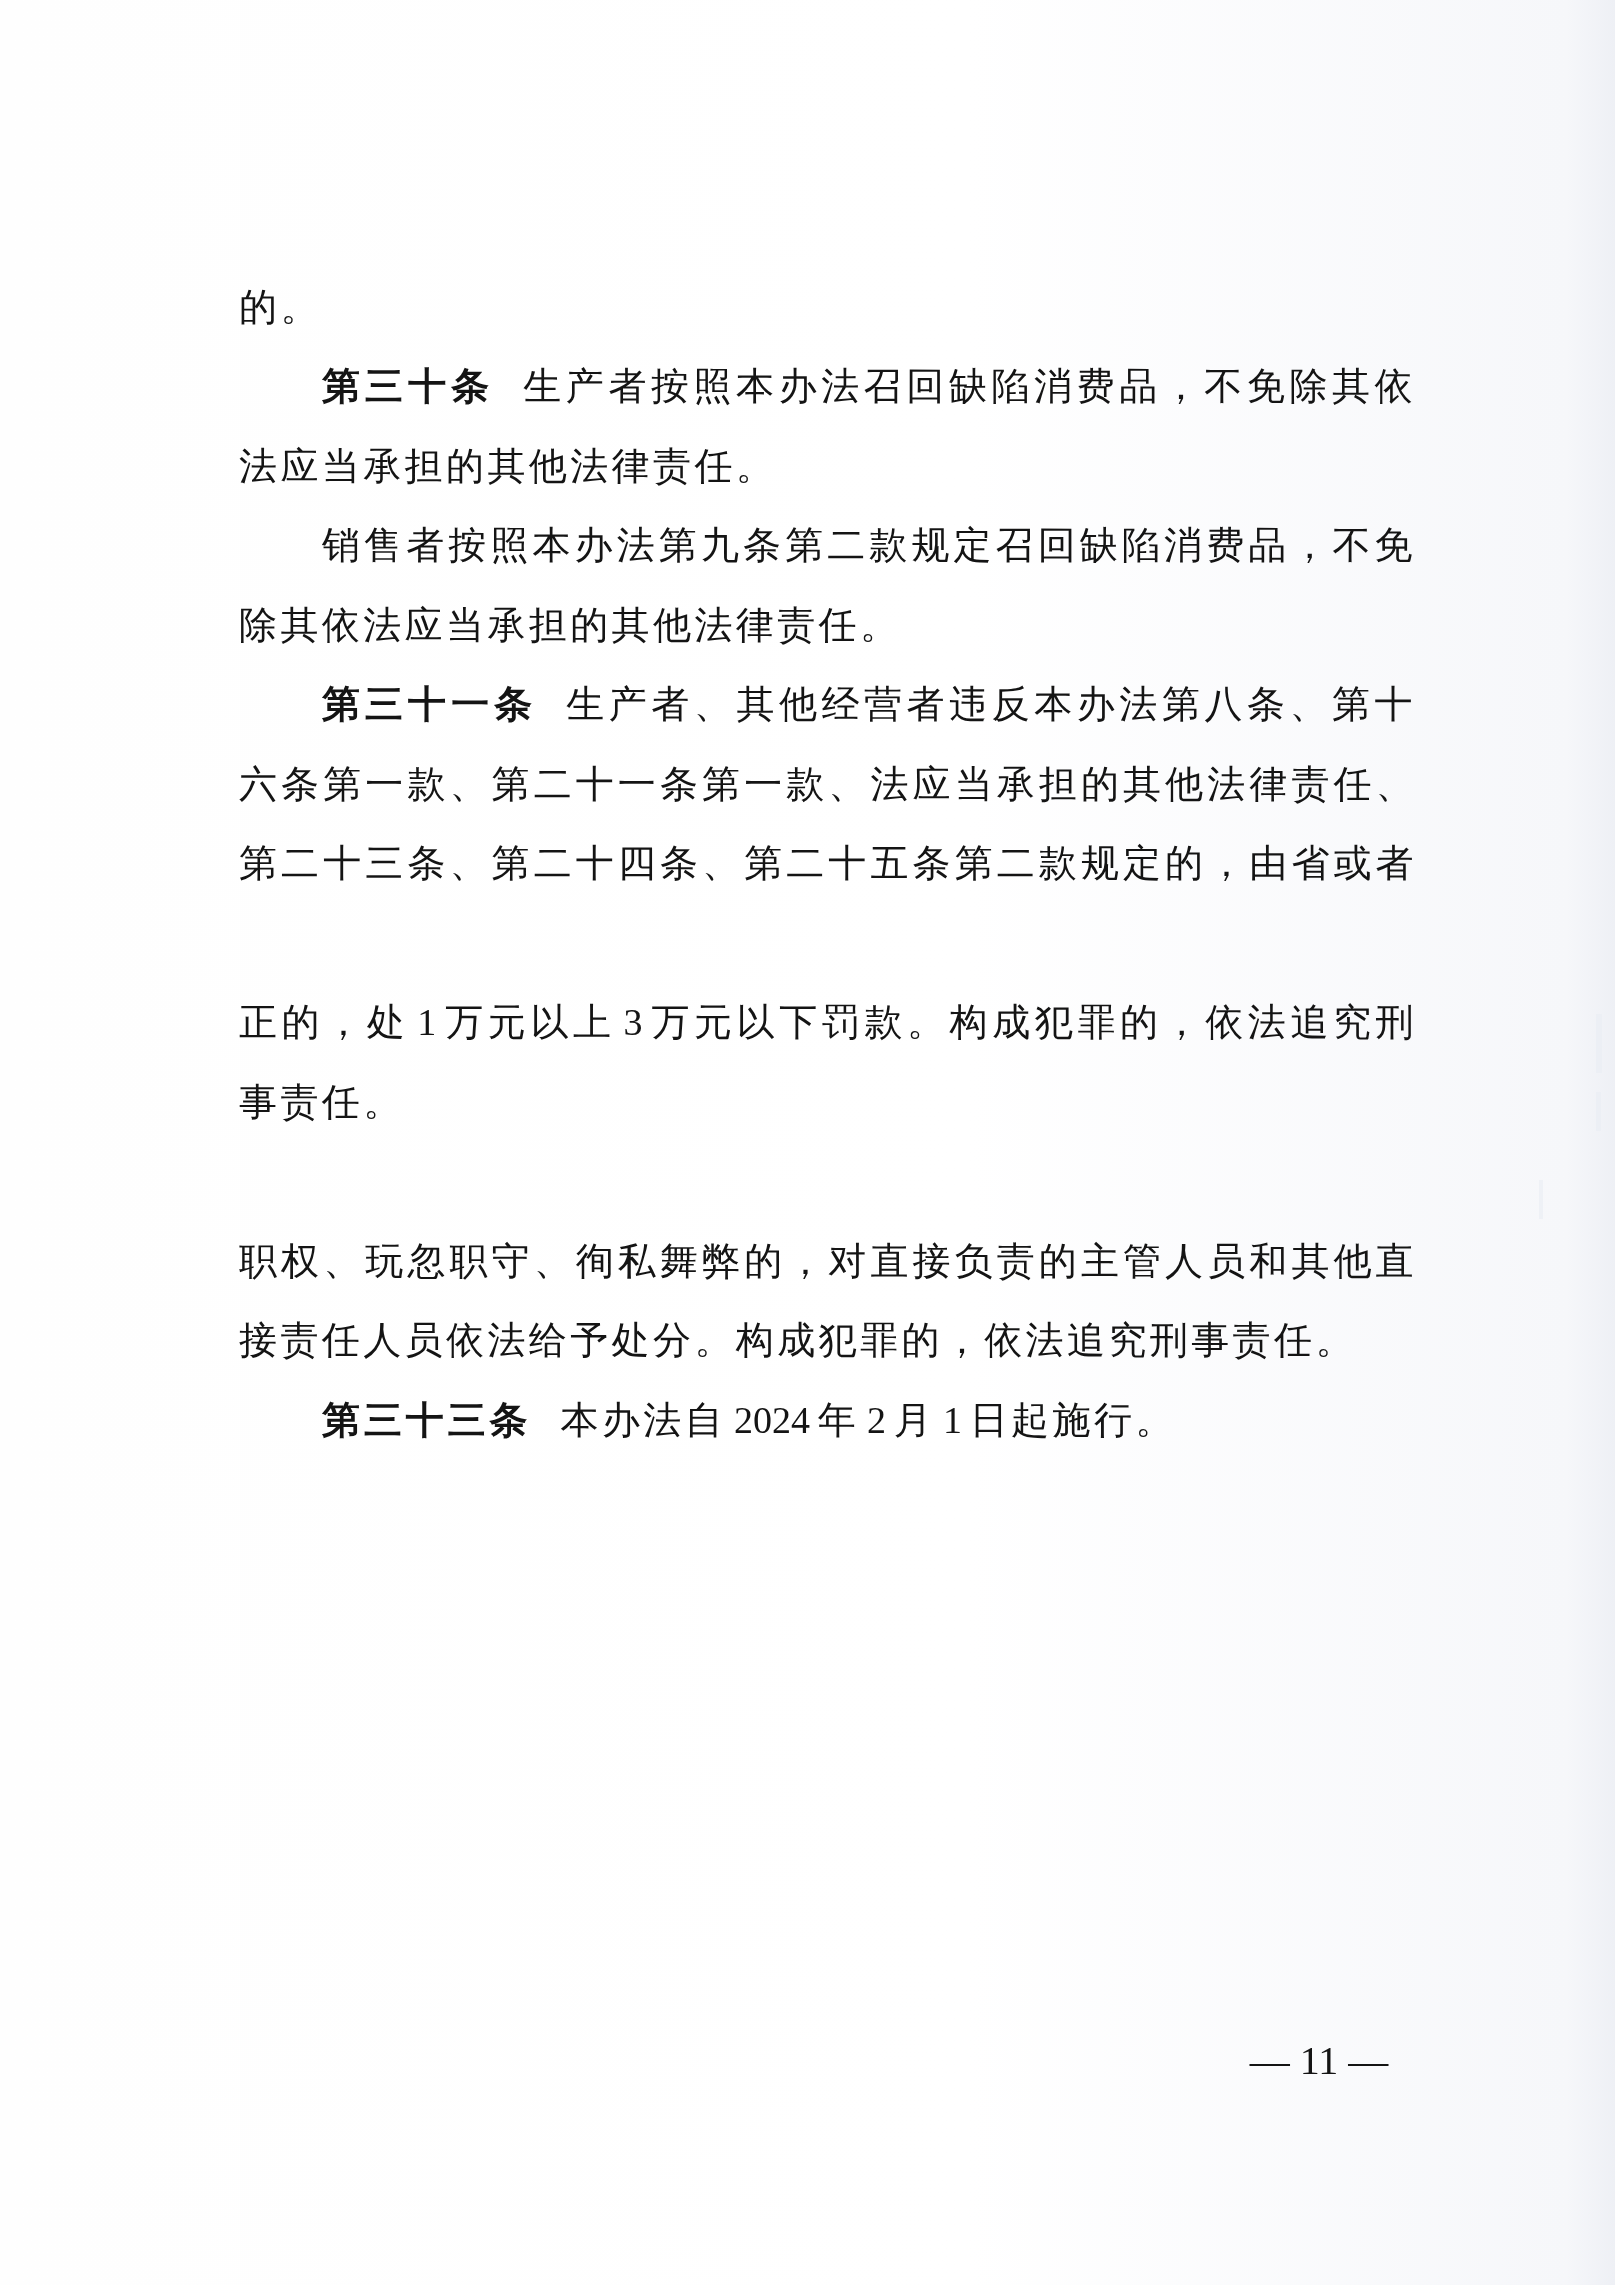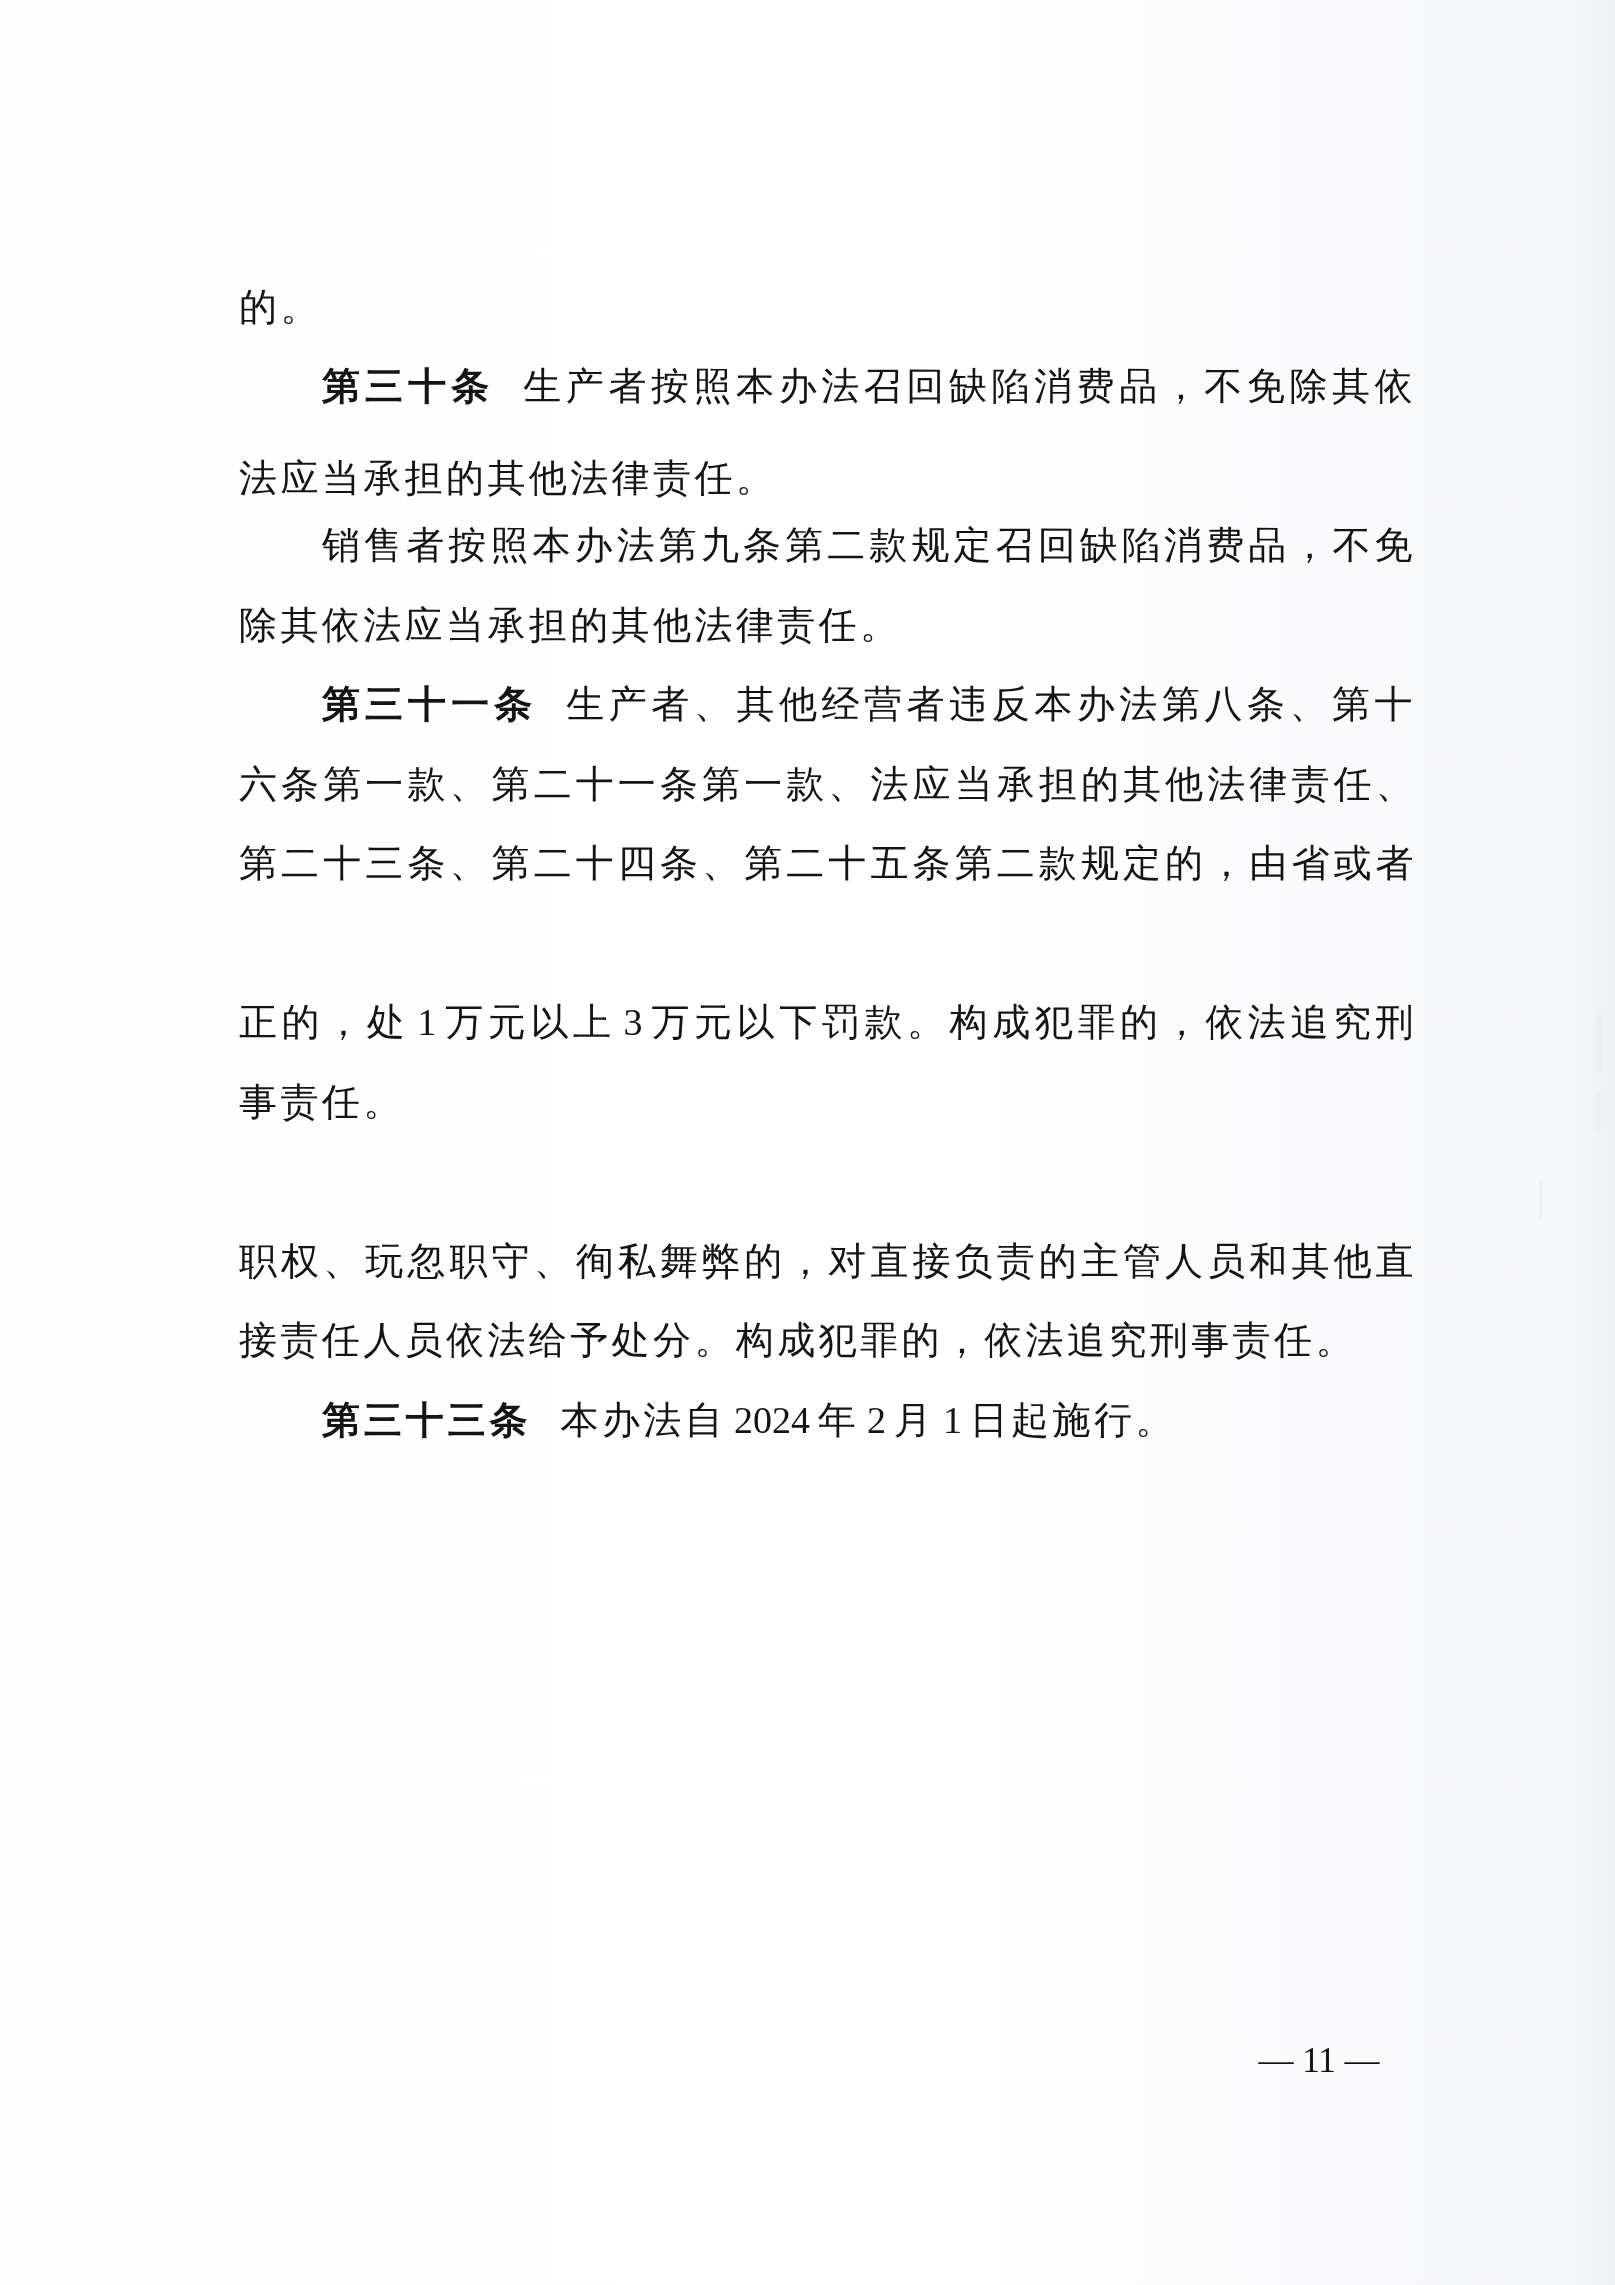--- a/index.html
+++ b/index.html
@@ -54,21 +54,21 @@
     }
     .page-number {
       position: absolute;
       left: 1231px;
       top: 2036px;
       width: 176px;
       height: 49px;
       line-height: 49px;
       text-align: center;
       font-family: "Liberation Serif", "DejaVu Serif", serif;
-      font-size: 35px;
+      font-size: 40px;
       color: #141414;
       white-space: nowrap;
     }
     .scan-mark {
       position: absolute;
       background: #e9ecf3;
       opacity: 0.6;
     }
   </style>
 </head>
@@ -81,21 +81,21 @@
   <div class="scan-mark" style="left:1539px; top:1180px; width:3.9px; height:39px;"></div>
 
   <div class="line" style="top:278px;">
     <span>的。</span>
   </div>
 
   <div class="line indent full" style="top:357px;">
     <span class="art">第三十条</span><span>生产者按照本办法召回缺陷消费品，不免除其依</span>
   </div>
 
-  <div class="line" style="top:437px;margin-top:12px;">
+  <div class="line" style="top:437px;">
     <span>法应当承担的其他法律责任。</span>
   </div>
 
   <div class="line indent full" style="top:516px;">
     <span>销售者按照本办法第九条第二款规定召回缺陷消费品，不免</span>
   </div>
 
   <div class="line" style="top:596px;">
     <span>除其依法应当承担的其他法律责任。</span>
   </div>

